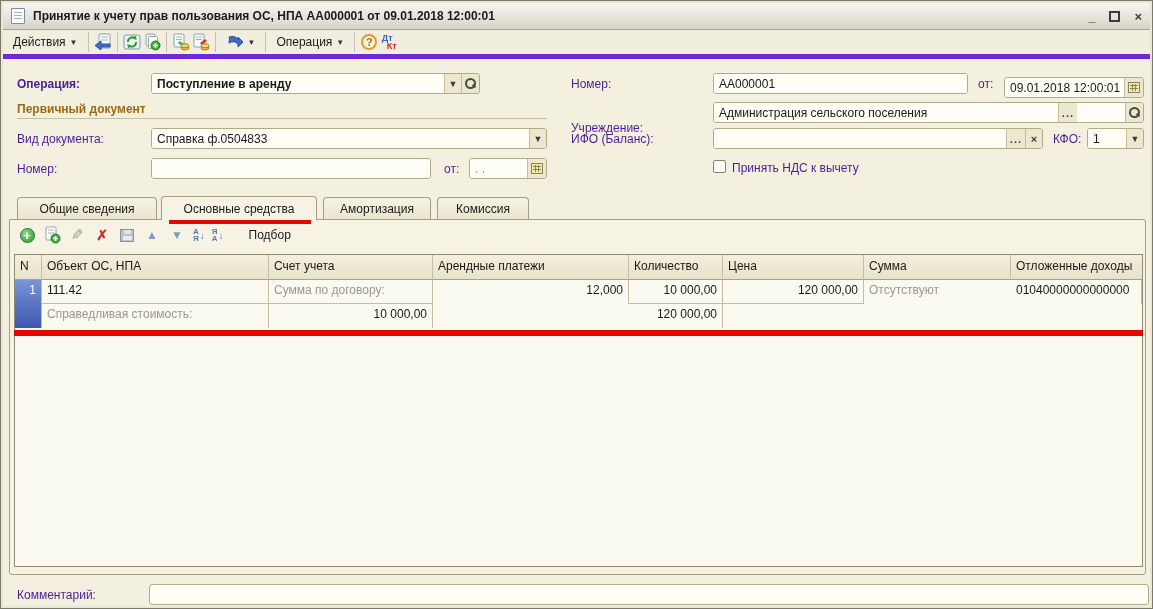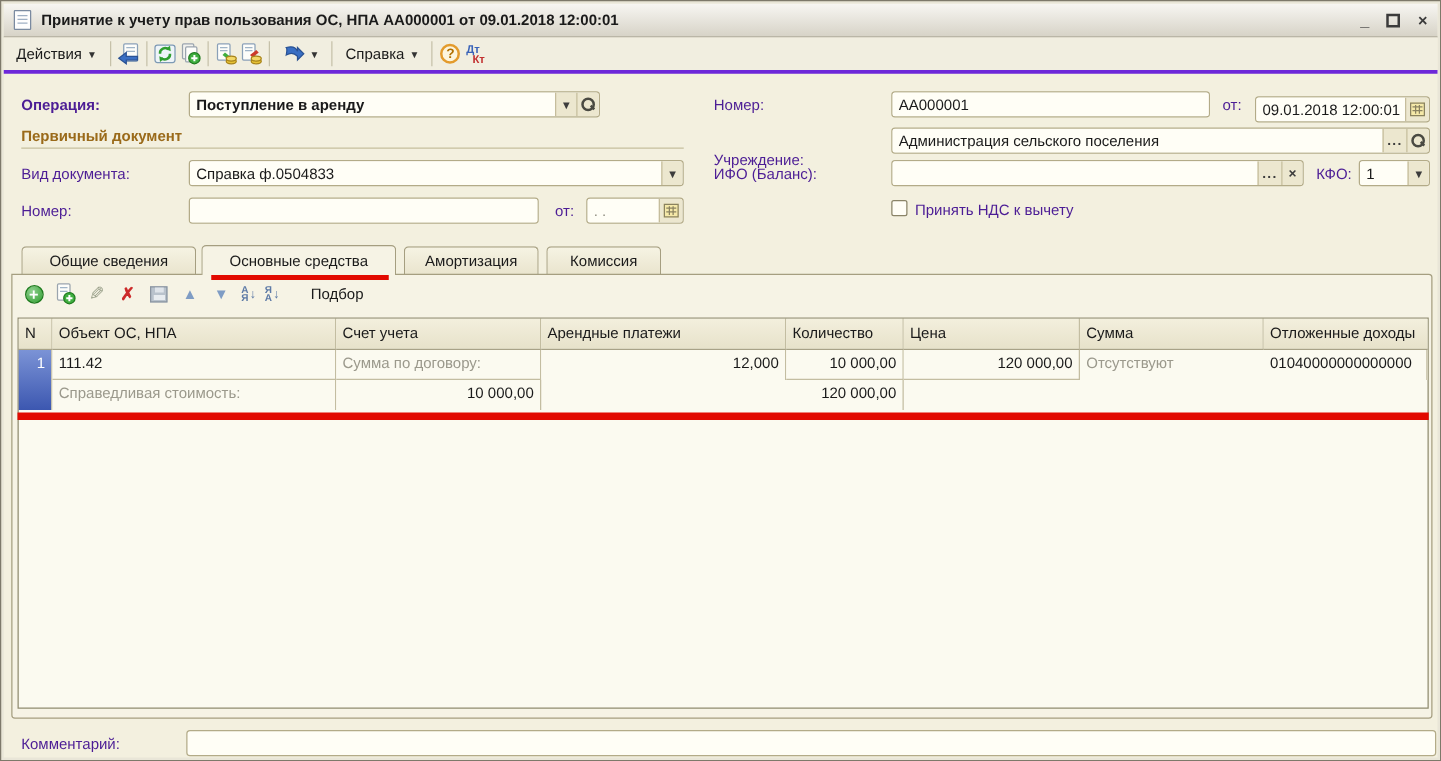--- a/index.html
+++ b/index.html
@@ -15,21 +15,21 @@
               display:flex; align-items:center; padding:0 8px; }
   .doc-icon { width:14px; height:16px; background:#fdfdfd; border:1px solid #7a8aa0; border-radius:1px; position:relative; flex:none; }
   .doc-icon:before { content:""; position:absolute; left:2px; top:3px; right:2px; height:1px; background:#9fb0c4; box-shadow:0 3px 0 #9fb0c4, 0 6px 0 #9fb0c4; }
   .title-text { font-weight:bold; margin-left:8px; white-space:nowrap; }
   .win-controls { margin-left:auto; display:flex; align-items:center; gap:14px; color:#3b3b3b; }
   .win-btn { font-weight:bold; font-size:13px; cursor:default; line-height:1; }
   .maximize-box { width:11px; height:11px; border:2px solid #3b3b3b; display:inline-block; }
 
   
   .toolbar { position:absolute; left:2px; top:29px; right:2px; height:29px; background:#f1eee0;
-             border-bottom:3px solid #6d28d9; display:flex; align-items:center; padding:0 4px; }
+             border-bottom:5px solid #6d28d9; display:flex; align-items:center; padding:0 4px; }
   .tb-btn { display:flex; align-items:center; gap:4px; padding:3px 6px; border-radius:3px; }
   .tb-sep { width:1px; height:20px; background:#c6c1a9; margin:0 4px; }
   .tb-ico { width:20px; height:20px; display:flex; align-items:center; justify-content:center; border-radius:3px; }
   .caret { font-size:8px; color:#333; }
   .help-circle { width:16px; height:16px; border-radius:50%; border:2px solid #e39b2d; color:#b06f00; font-weight:bold; font-size:11px;
                  display:flex; align-items:center; justify-content:center; background:#fdf5dd; }
   .dtkt { font-size:9px; font-weight:bold; line-height:8px; text-align:left; }
   .dtkt .dt { color:#3a63b8; display:block; }
   .dtkt .kt { color:#c23030; display:block; margin-left:5px; }
 
@@ -172,21 +172,21 @@
     </span>
     <span class="tb-sep"></span>
     <span class="tb-btn">
       <svg width="18" height="16" viewBox="0 0 18 16">
         <path d="M3 3 q7 -2 9 3 v-3 l5 5 -5 5 v-3 q-4 -4 -9 -1 q1 -5 0 -6 Z" fill="#3a6fc4" stroke="#2a5294"></path>
       </svg>
       <span class="caret">▼</span>
     </span>
     <span class="tb-sep"></span>
     <span class="tb-btn">
-      <span>Справка</span>
+      <span>Операция</span>
       <span class="caret">▼</span>
     </span>
     <span class="tb-sep"></span>
     <span class="tb-ico">
       <span class="help-circle">?</span>
     </span>
     <span class="tb-ico">
       <span class="dtkt">
         <span class="dt">Дт</span>
         <span class="kt">Кт</span>
@@ -234,21 +234,21 @@
   </div>
   <span class="lbl" style="left:977px; top:76px;">от:</span>
   <div class="field" style="left:1003px; top:76px; width:140px;">
     <span class="val">09.01.2018 12:00:01</span>
     <span class="fbtn">
         <span class="cal"></span>
       </span>
   </div>
 
   <span class="lbl" style="left:570px; top:120px;">Учреждение:</span>
-  <div class="field" style="left:712px; top:101px; width:431px;">
+  <div class="field" style="left:712px; top:101px; width:431px;gap:48px;">
     <span class="val">Администрация сельского поселения</span>
     <span class="fbtn txt">...</span>
     <span class="fbtn">
         <span class="mag"></span>
       </span>
   </div>
 
   <span class="lbl" style="left:570px; top:131px;">ИФО (Баланс):</span>
   <div class="field" style="left:712px; top:127px; width:330px;">
     <span class="val"></span>

